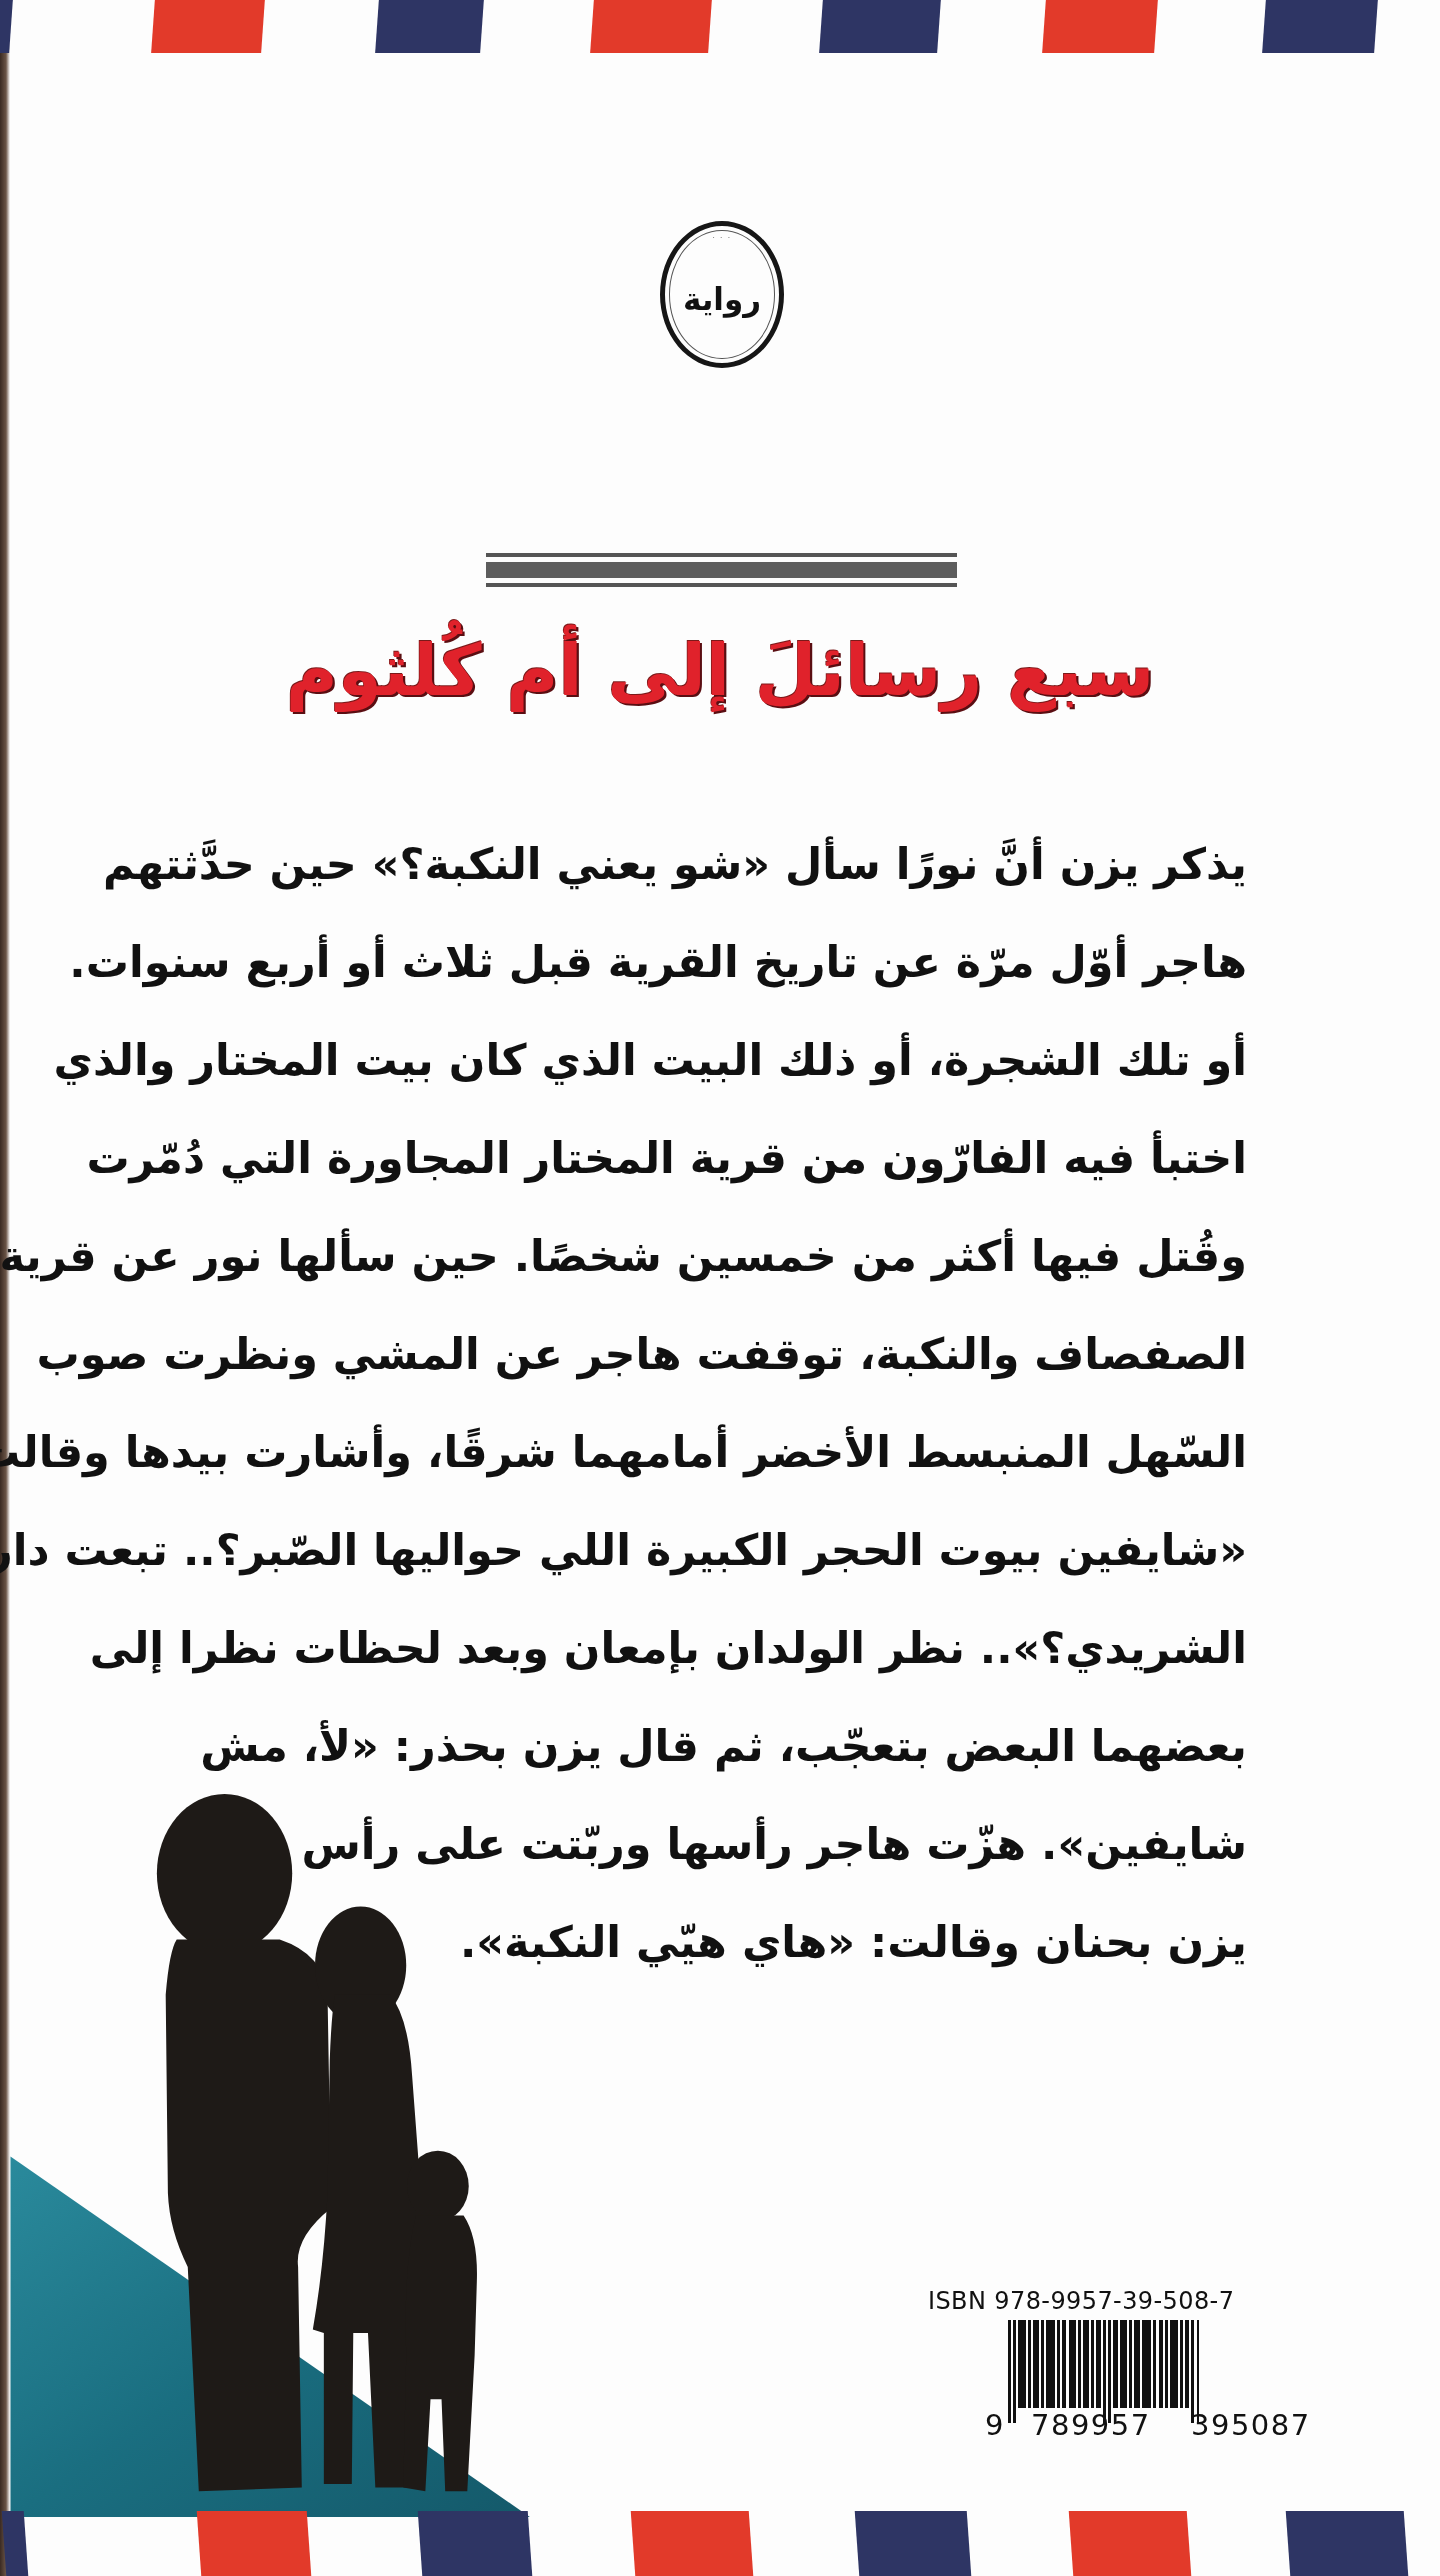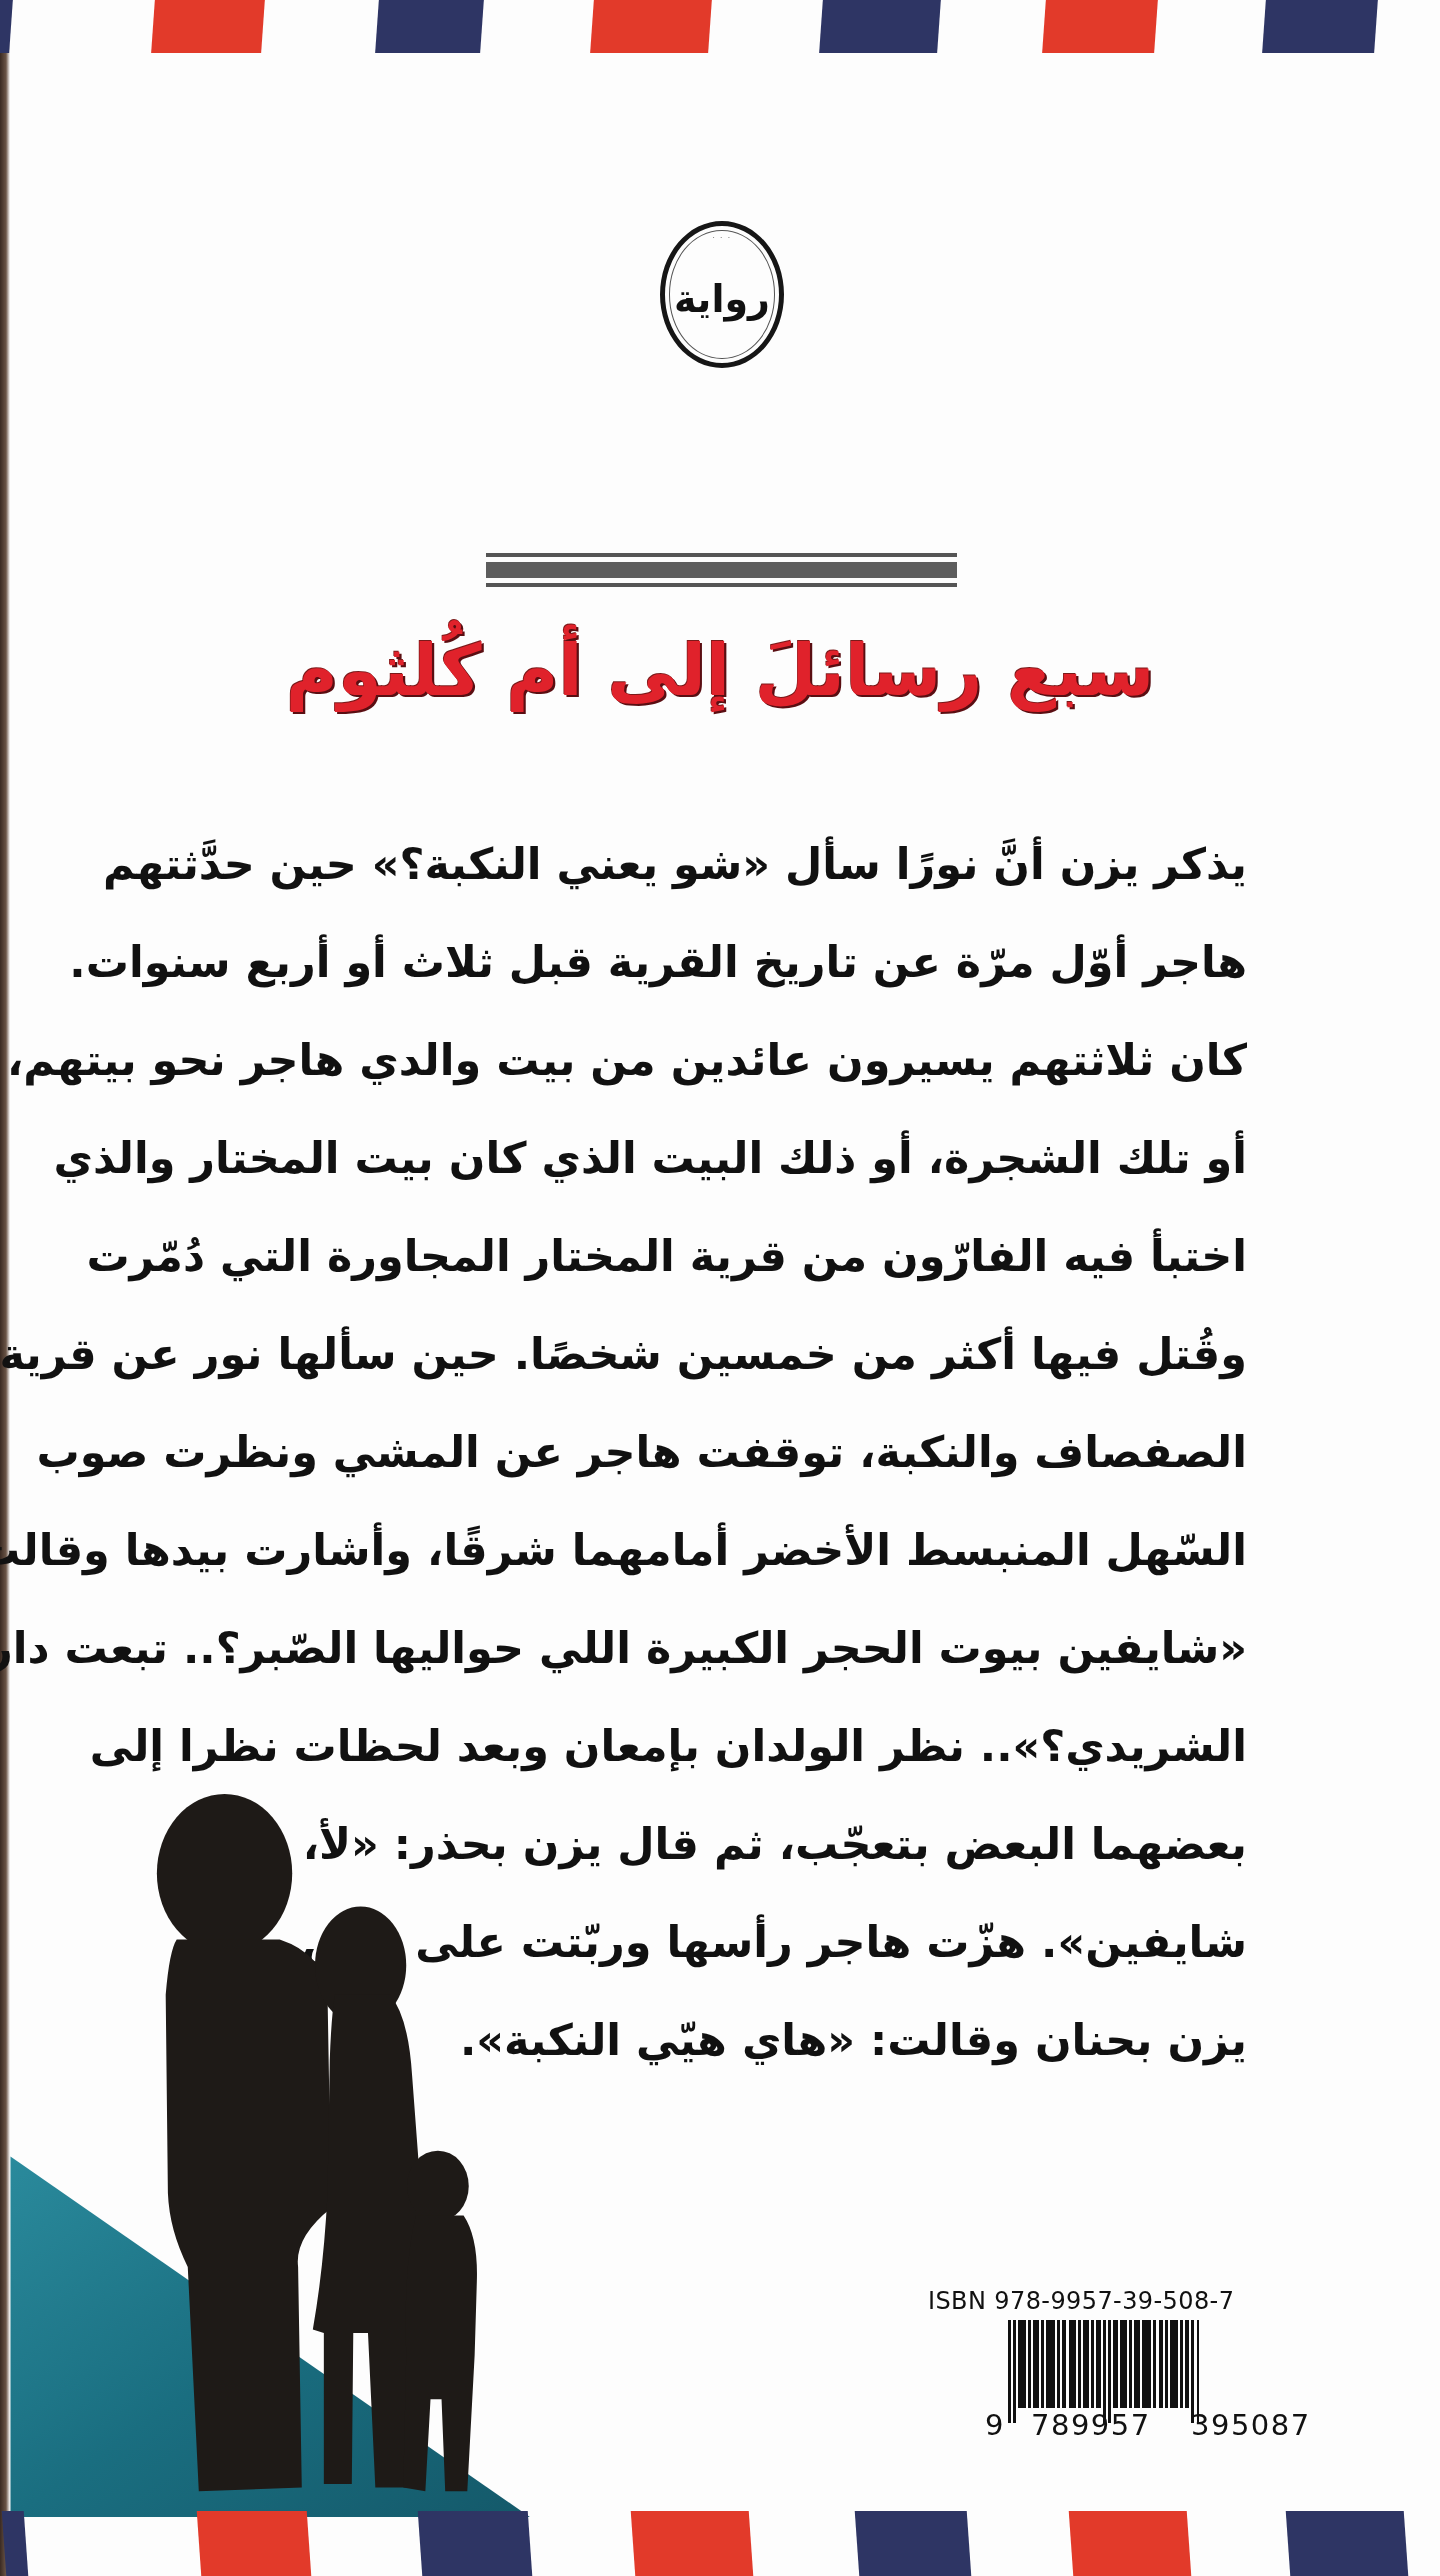--- a/index.html
+++ b/index.html
@@ -16,21 +16,21 @@
     .stripes.bottom { top: 2511px; height: 65px; }
     .stripe { position: absolute; top: 0; height: 100%; width: 29px; transform: skewX(-4deg); }
     .stripe.red { background: #e23a2a; }
     .stripe.blue { background: #2e3564; }
     .stripes.bottom .stripe { transform: skewX(4deg); }
 
     
     .emblem { position: absolute; left: 660px; top: 221px; width: 124px; height: 147px;
       border: 5.2px solid #161616; border-radius: 50%; display: flex; align-items: center; justify-content: center; }
     .emblem::before { content: ""; position: absolute; inset: 4.4px; border: 1.5px solid #555; border-radius: 50%; }
-    .emblem-label { font-family: "DejaVu Sans", sans-serif; font-weight: bold; font-size: 38px; color: #111;
+    .emblem-label { font-family: "DejaVu Sans", sans-serif; font-weight: bold; font-size: 31px; color: #111;
       direction: rtl; position: relative; top: 4.4px; }
     .emblem-top { position: absolute; top: 7.4px; left: 50%; transform: translateX(-50%); font-size: 7.4px; color: #666; letter-spacing: 1.5px; }
 
     
     .divider { position: absolute; left: 486px; top: 553px; width: 471px; height: 34px; }
     .divider .thin { position: absolute; left: 0; width: 100%; height: 3.7px; background: #555; }
     .divider .thin.a { top: 0; }
     .divider .thin.b { bottom: 0; }
     .divider .thick { position: absolute; left: 0; top: 8.8px; width: 100%; height: 16px; background: #5d5d5d; }
 
@@ -84,21 +84,20 @@
   <div class="thin a"></div>
   <div class="thick"></div>
   <div class="thin b"></div>
 </div>
 
 <div class="title">سبع رسائلَ إلى أم كُلثوم</div>
 
 <div class="blurb">
   <span class="line">يذكر يزن أنَّ نورًا سأل «شو يعني النكبة؟» حين حدَّثتهم</span>
   <span class="line">هاجر أوّل مرّة عن تاريخ القرية قبل ثلاث أو أربع سنوات.</span>
-  <span class="line">كان ثلاثتهم يسيرون عائدين من بيت والدي هاجر نحو بيتهم،</span>
   <span class="line">أو تلك الشجرة، أو ذلك البيت الذي كان بيت المختار والذي</span>
   <span class="line">اختبأ فيه الفارّون من قرية المختار المجاورة التي دُمّرت</span>
   <span class="line">وقُتل فيها أكثر من خمسين شخصًا. حين سألها نور عن قرية</span>
   <span class="line">الصفصاف والنكبة، توقفت هاجر عن المشي ونظرت صوب</span>
   <span class="line">السّهل المنبسط الأخضر أمامهما شرقًا، وأشارت بيدها وقالت:</span>
   <span class="line">«شايفين بيوت الحجر الكبيرة اللي حواليها الصّبر؟.. تبعت دار</span>
   <span class="line">الشريدي؟».. نظر الولدان بإمعان وبعد لحظات نظرا إلى</span>
   <span class="line" style="padding-right:0;">بعضهما البعض بتعجّب، ثم قال يزن بحذر: «لأ، مش</span>
   <span class="line">شايفين». هزّت هاجر رأسها وربّتت على رأس</span>
   <span class="line">يزن بحنان وقالت: «هاي هيّي النكبة».</span>

